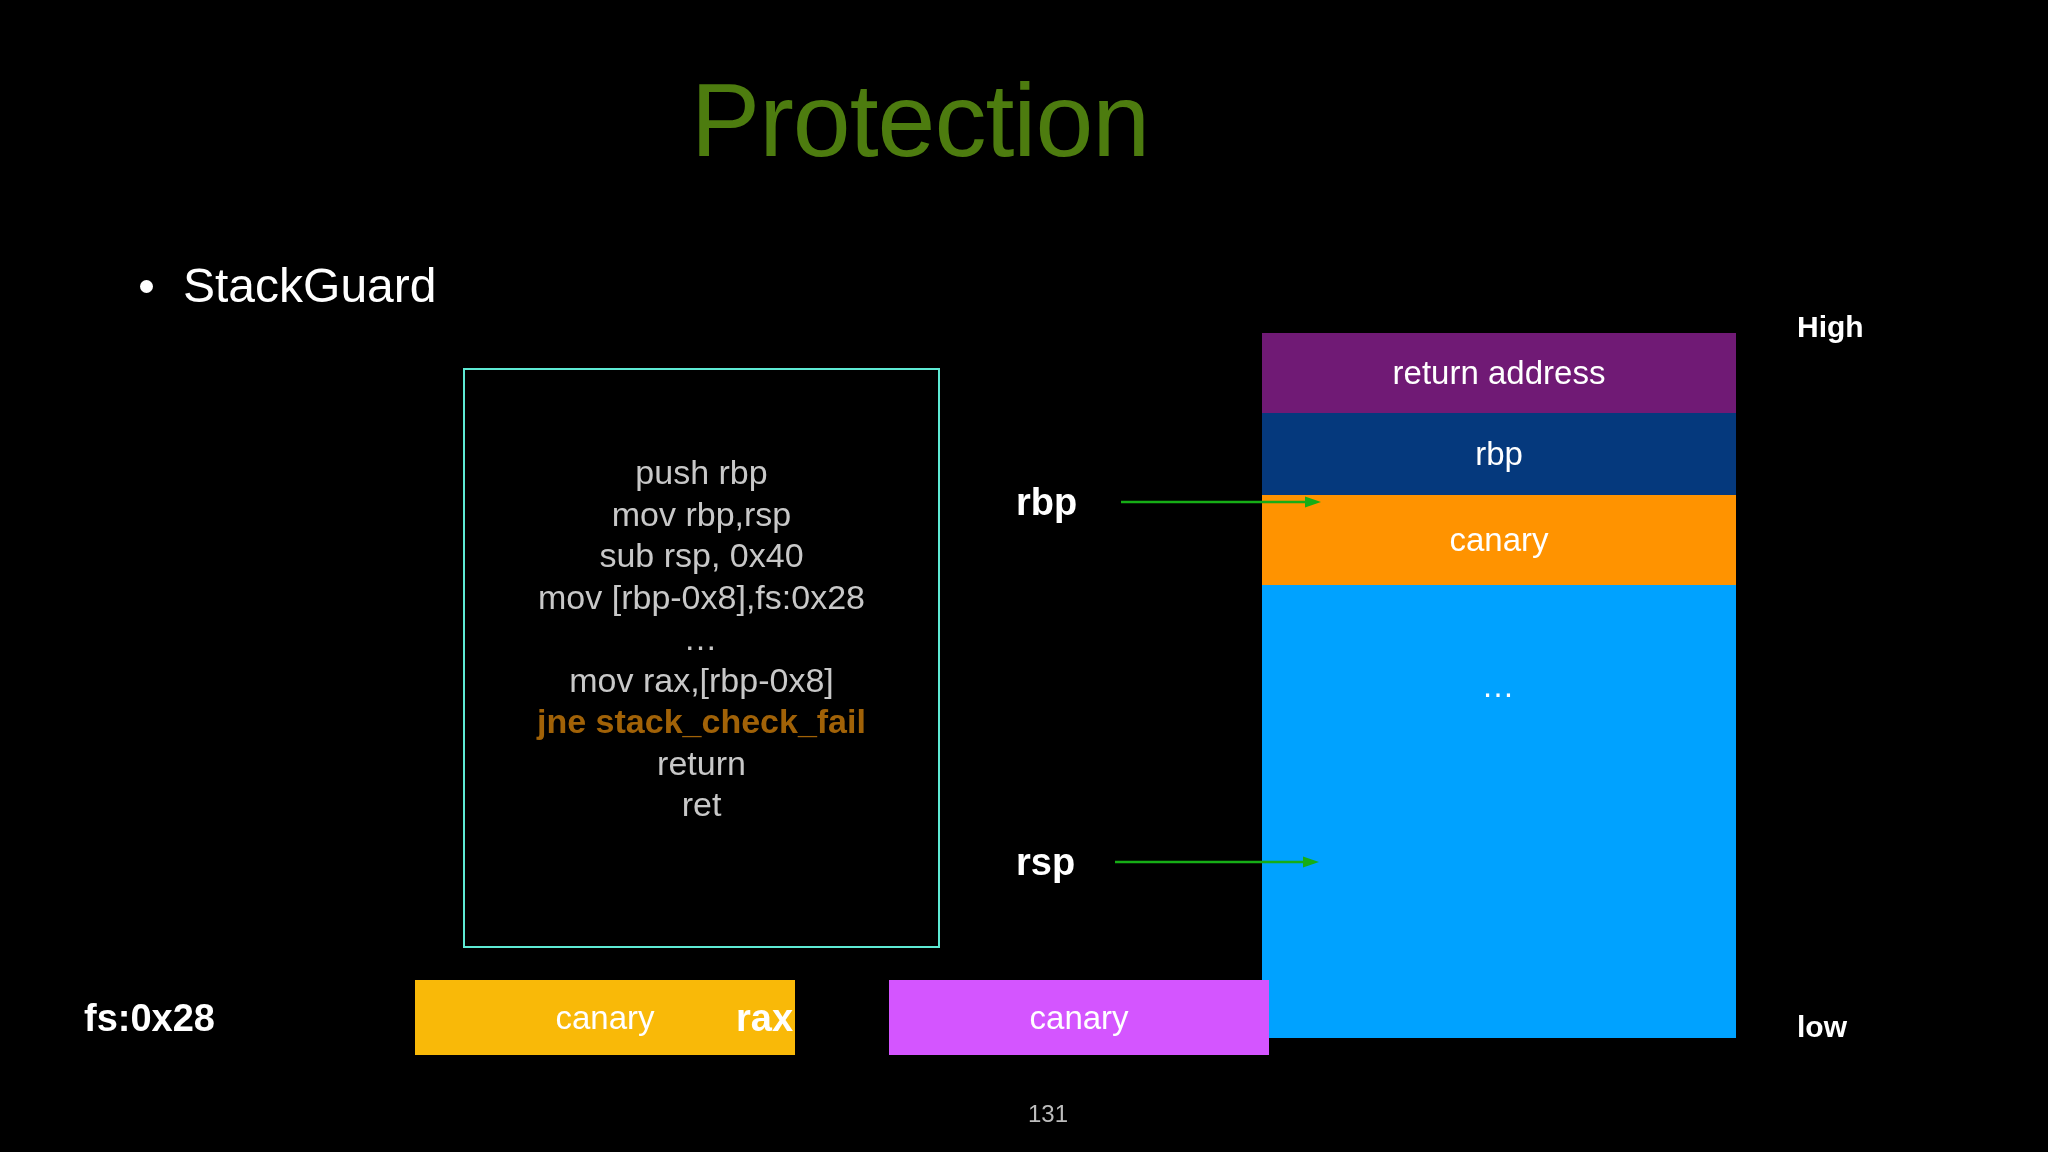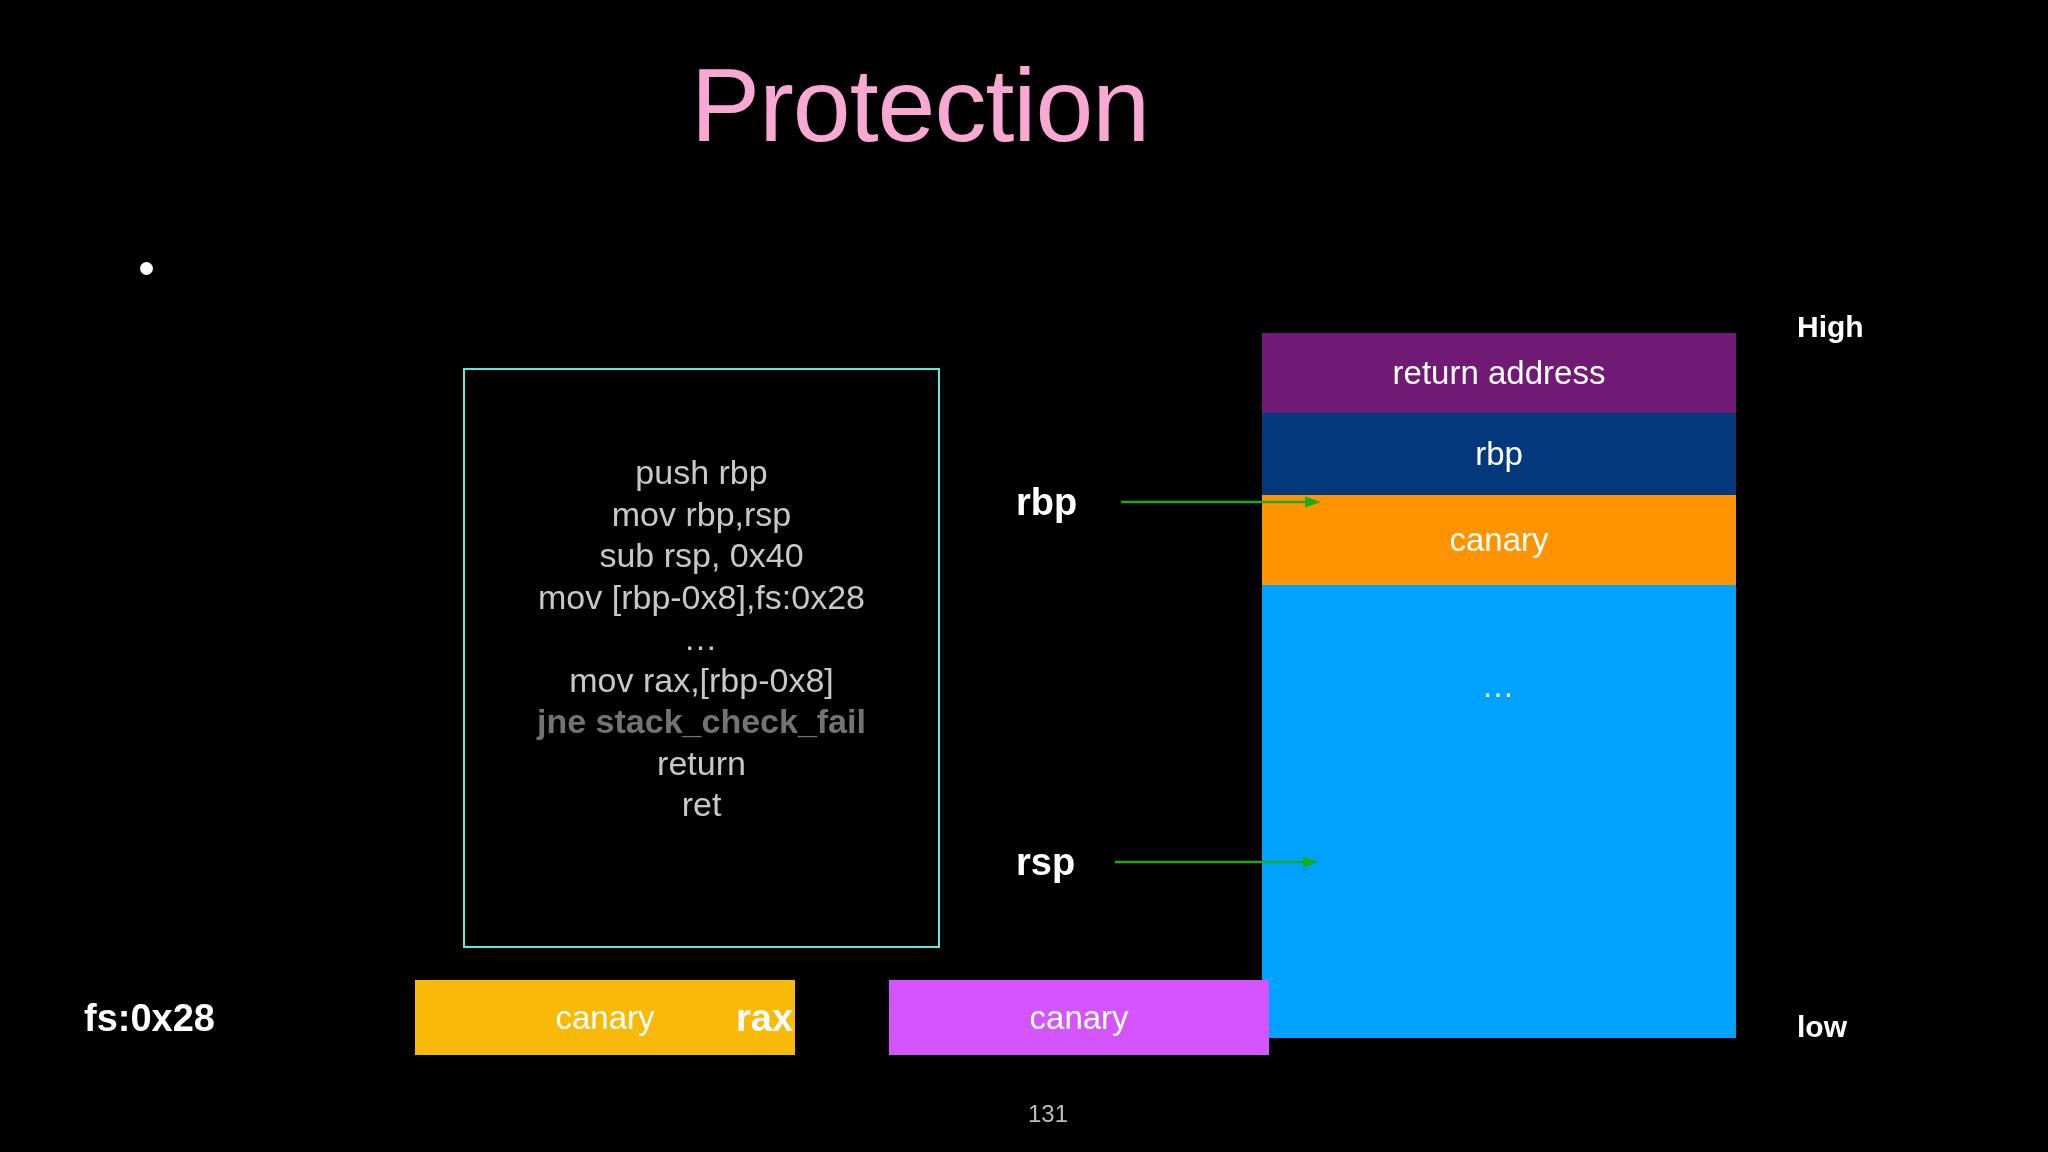--- a/index.html
+++ b/index.html
@@ -13,28 +13,28 @@
     position: relative;
     overflow: hidden;
     font-family: "Liberation Sans", sans-serif;
     color: #ffffff;
   }
 
   
   #slide-title {
     position: absolute;
     left: 0;
-    top: 48px;
+    top: 63px;
     width: 1840px;
     text-align: center;
     font-size: 104px;
     line-height: 1.1;
     font-weight: 400;
     letter-spacing: -1px;
-    color: #f9a8d4;
+    color: #4d7c0f;
   }
 
   
   #bullet-row {
     position: absolute;
     left: 140px;
     top: 262px;
     display: flex;
     align-items: center;
     gap: 30px;
@@ -72,21 +72,21 @@
     text-align: center;
   }
   .code-line {
     font-size: 34px;
     line-height: 41.5px;
     color: #c8c8c8;
     white-space: nowrap;
     font-weight: 400;
   }
   .code-line.highlight {
-    color: #737373;
+    color: #a16207;
     font-weight: bold;
   }
   .code-line.ellipsis {
     color: #c8c8c8;
     letter-spacing: 2px;
   }
 
   
   #stack-diagram {
     position: absolute;
@@ -190,20 +190,21 @@
     margin-left: 24px;
   }
 </style>
 </head>
 <body>
 
 <div id="slide-title">Protection</div>
 
 <div id="bullet-row">
   <span id="bullet-dot"></span>
+  <span id="bullet-label">StackGuard</span>
 </div>
 
 <div id="code-box">
   <div id="code-list">
     <div class="code-line">push rbp</div>
     <div class="code-line">mov rbp,rsp</div>
     <div class="code-line">sub rsp, 0x40</div>
     <div class="code-line">mov [rbp-0x8],fs:0x28</div>
     <div class="code-line ellipsis">…</div>
     <div class="code-line">mov rax,[rbp-0x8]</div>

